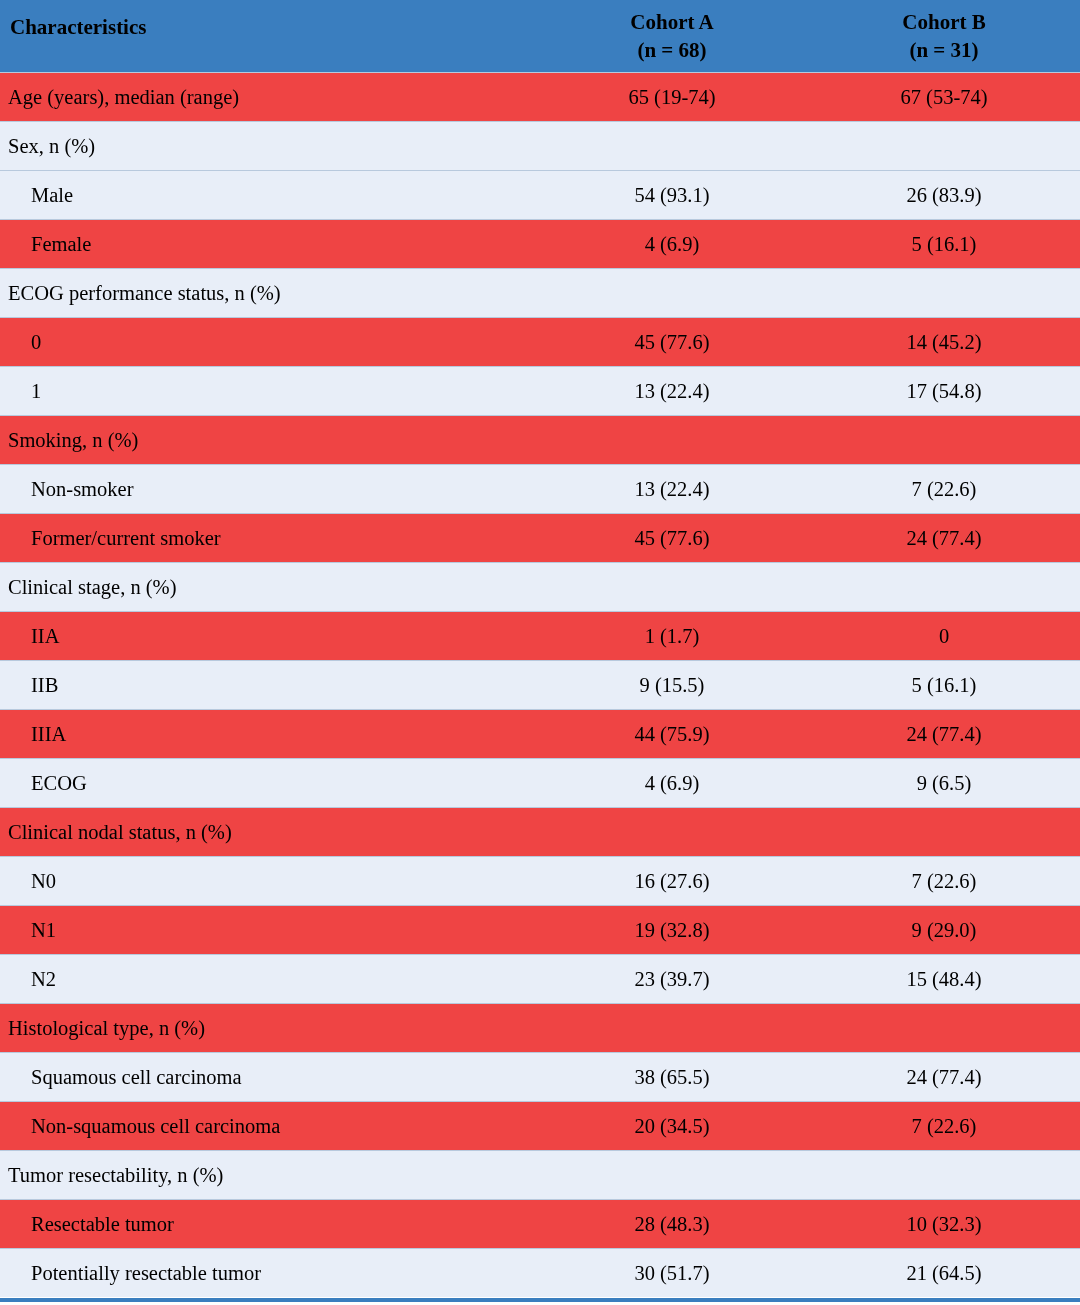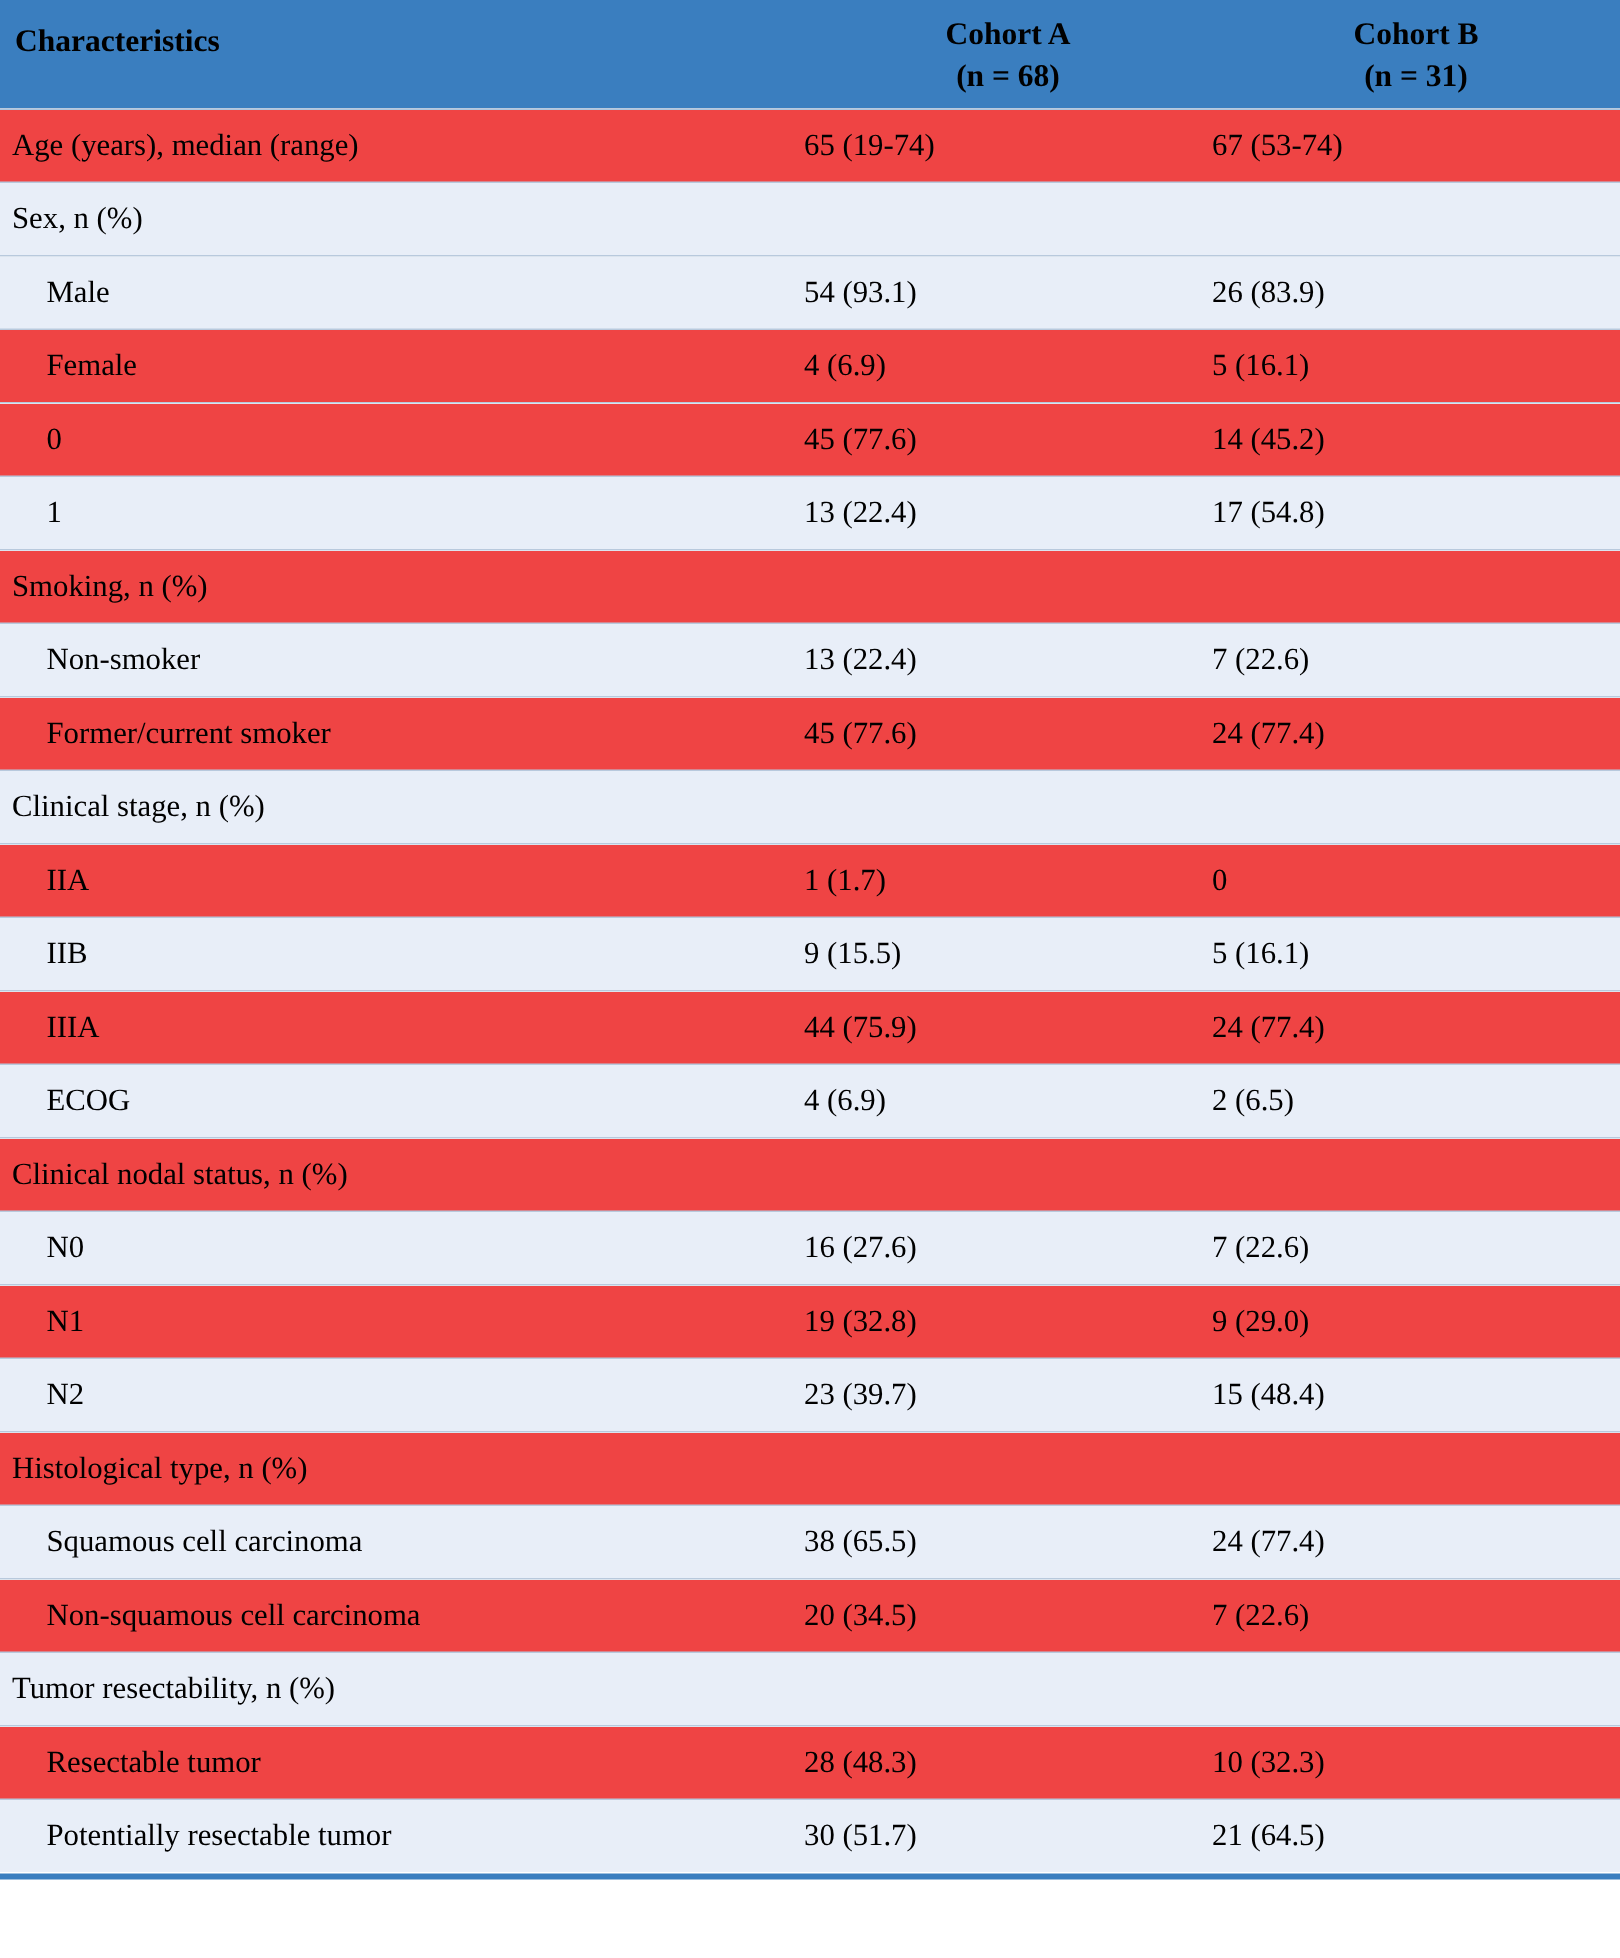--- a/index.html
+++ b/index.html
@@ -80,20 +80,21 @@
     background: #ef4444;
   }
   td.label {
     text-align: left;
     padding-left: 8px;
   }
   td.label.indent {
     padding-left: 31px;
   }
   td.val {
+    text-align: center;
   }
   tbody tr:last-child td {
     border-bottom: none;
   }
   .bottom-rule {
     width: 1080px;
     height: 5px;
     background: #3a7ebf;
   }
   .bottom-rule-inner {
@@ -142,20 +143,25 @@
         <tr class="row-shade">
           <td class="label indent">Male</td>
           <td class="val">54 (93.1)</td>
           <td class="val">26 (83.9)</td>
         </tr>
         <tr class="row-plain">
           <td class="label indent">Female</td>
           <td class="val">4 (6.9)</td>
           <td class="val">5 (16.1)</td>
         </tr>
+        <tr class="row-shade">
+          <td class="label">ECOG performance status, n (%)</td>
+          <td class="val"></td>
+          <td class="val"></td>
+        </tr>
         <tr class="row-plain">
           <td class="label indent">0</td>
           <td class="val">45 (77.6)</td>
           <td class="val">14 (45.2)</td>
         </tr>
         <tr class="row-shade">
           <td class="label indent">1</td>
           <td class="val">13 (22.4)</td>
           <td class="val">17 (54.8)</td>
         </tr>
@@ -190,21 +196,21 @@
           <td class="val">5 (16.1)</td>
         </tr>
         <tr class="row-plain">
           <td class="label indent">IIIA</td>
           <td class="val">44 (75.9)</td>
           <td class="val">24 (77.4)</td>
         </tr>
         <tr class="row-shade">
           <td class="label indent">ECOG</td>
           <td class="val">4 (6.9)</td>
-          <td class="val">2 (6.5)</td>
+          <td class="val">9 (6.5)</td>
         </tr>
         <tr class="row-plain">
           <td class="label">Clinical nodal status, n (%)</td>
           <td class="val"></td>
           <td class="val"></td>
         </tr>
         <tr class="row-shade">
           <td class="label indent">N0</td>
           <td class="val">16 (27.6)</td>
           <td class="val">7 (22.6)</td>

